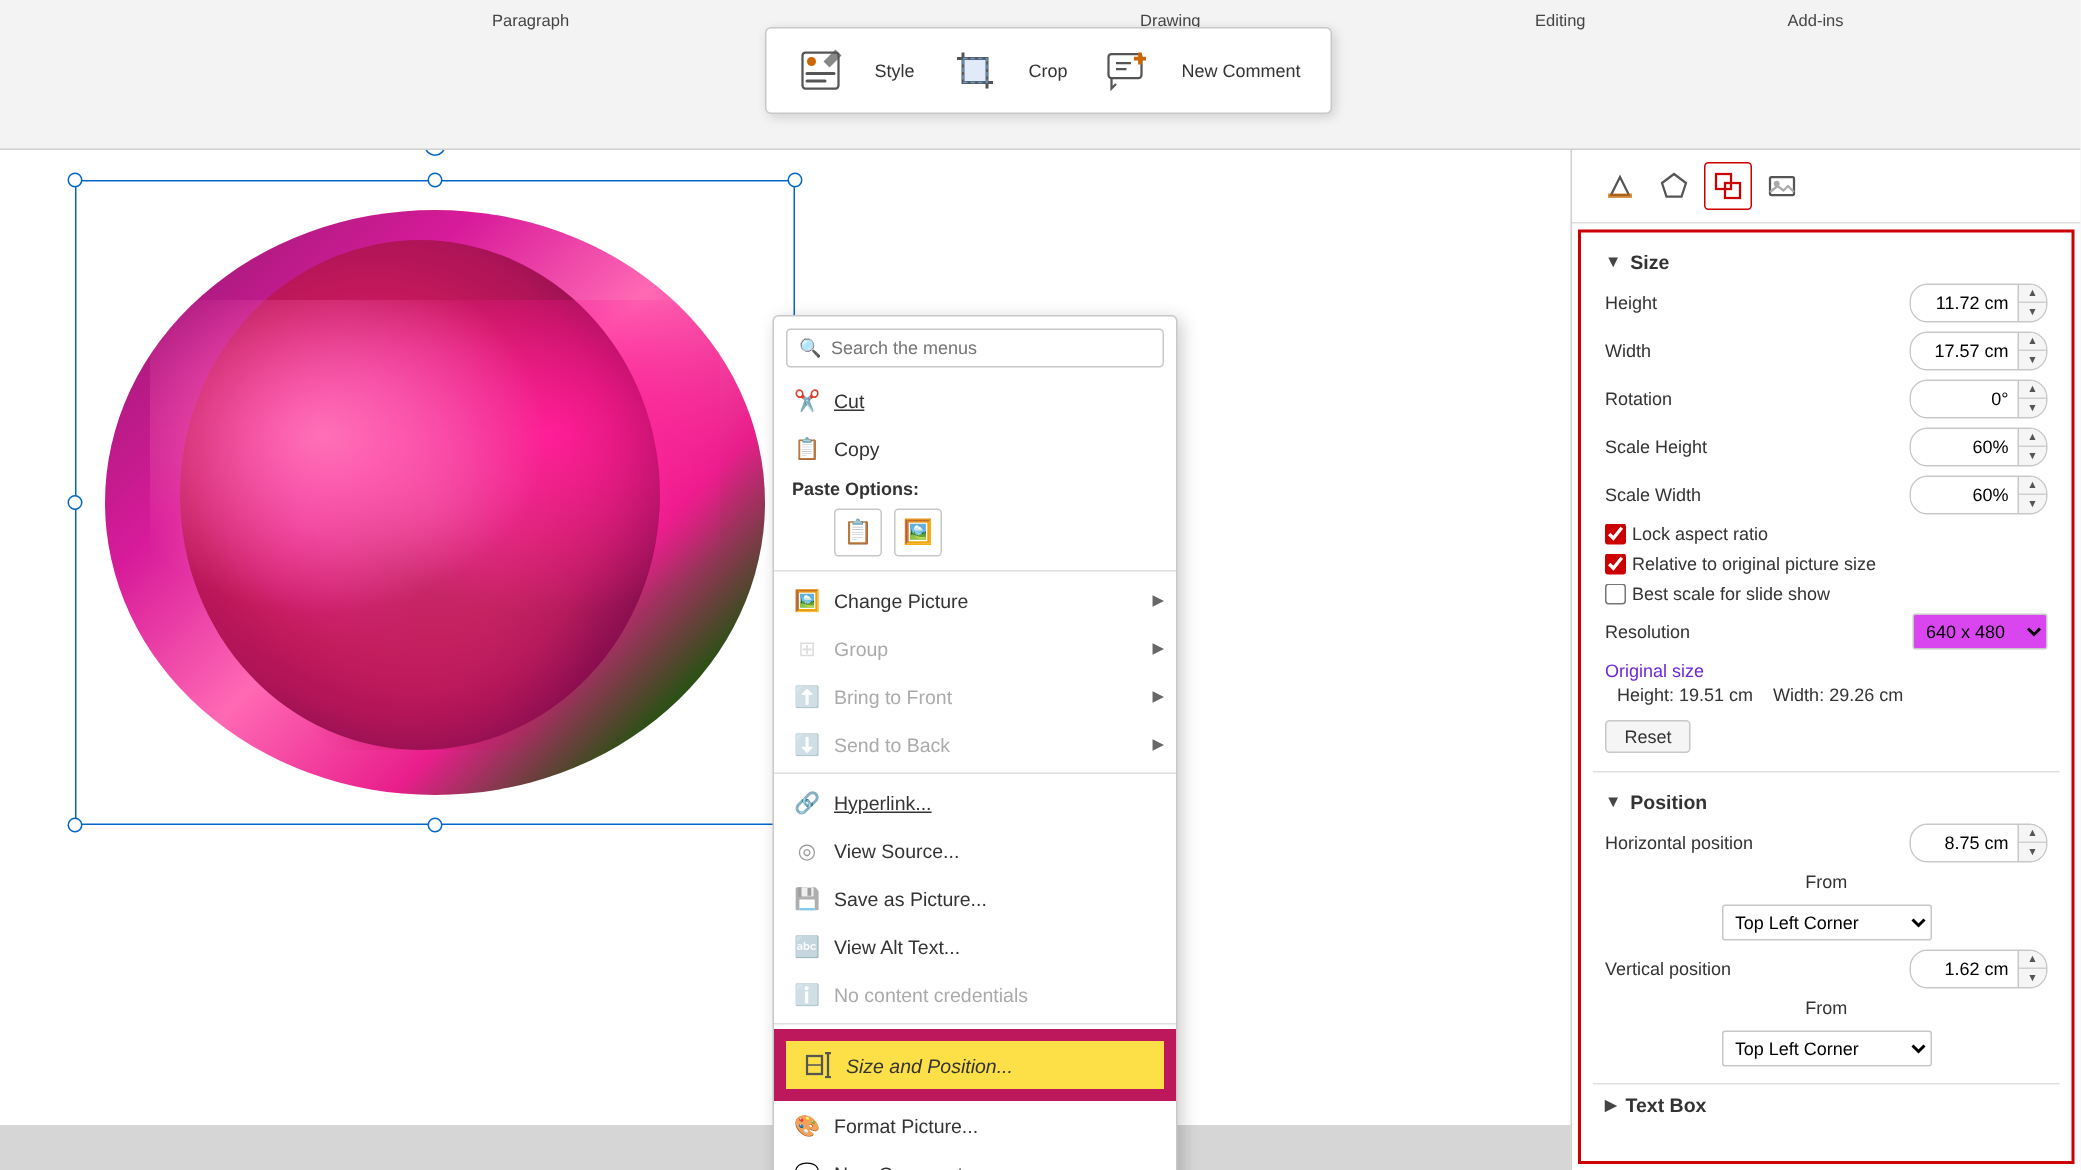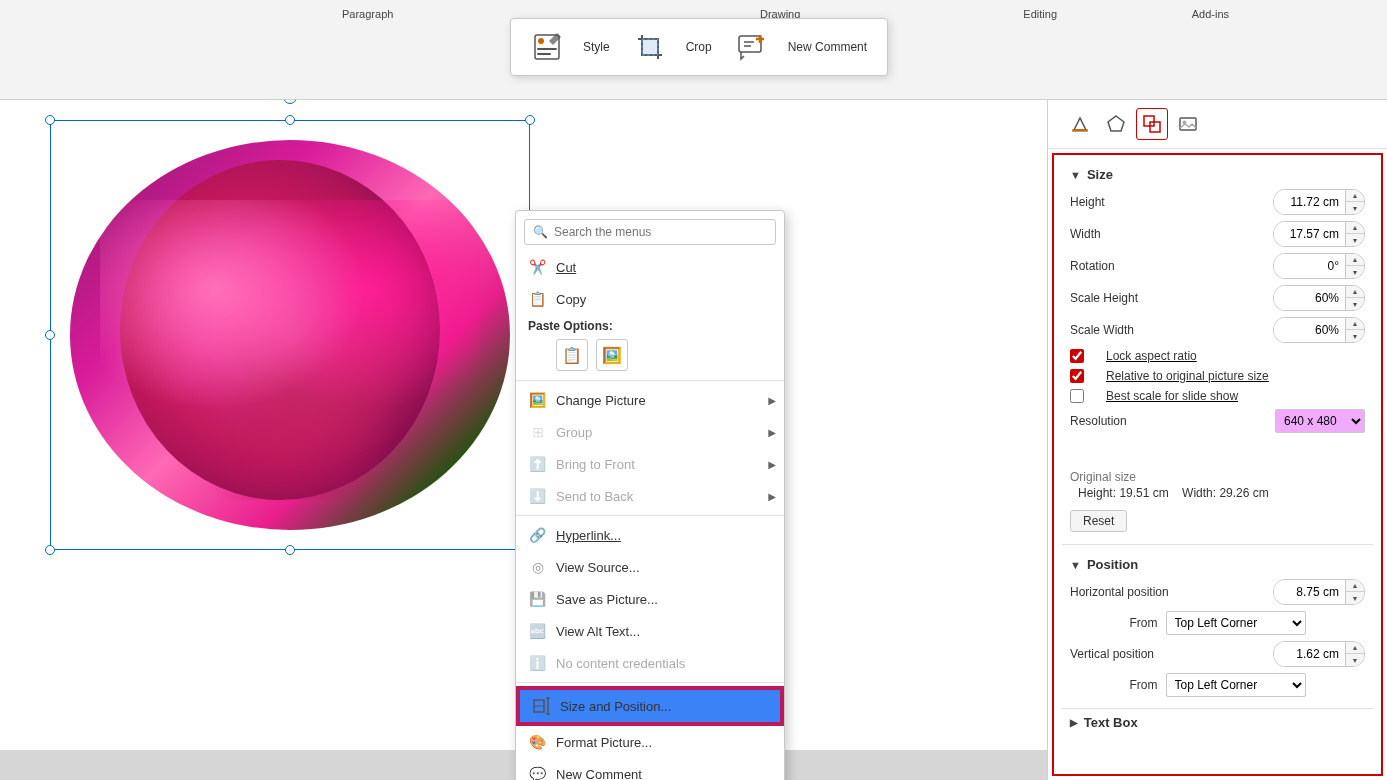--- a/index.html
+++ b/index.html
@@ -26,21 +26,21 @@
     }
 
     .toolbar-label {
       font-size: 11px;
       color: #444;
       position: absolute;
       top: 8px;
     }
 
     .toolbar-paragraph-label {
-      left: 342px;
+      left: 328px;
     }
 
     .toolbar-drawing-label {
       left: 760px;
     }
 
     .toolbar-editing-label {
       right: 330px;
     }
 
@@ -234,22 +234,23 @@
       color: #333;
       position: relative;
     }
 
     .menu-item.disabled {
       color: #aaa;
       cursor: default;
     }
 
     .menu-item.highlighted {
-      background: #3b82f6;
-      border: 4px solid #be185d;
+      background: #fde047;
+      border: 8px solid #be185d;
+      font-style: italic;
     }
 
     .menu-icon {
       width: 20px;
       height: 20px;
       margin-right: 8px;
       display: flex;
       align-items: center;
       justify-content: center;
       flex-shrink: 0;
@@ -444,23 +445,22 @@
       border-bottom: 1px solid #d0d0d0;
     }
 
     .spinner-btn:last-child {
       border-bottom: none;
     }
 
     .checkbox-row {
       display: flex;
       align-items: center;
-      gap: 22px;
+      gap: 4px;
       padding: 3px 8px;
-      text-decoration: underline;
     }
 
     .checkbox-row input[type="checkbox"] {
       width: 14px;
       height: 14px;
       accent-color: #cc0000;
     }
 
     .checkbox-label {
       font-size: 12px;
@@ -480,32 +480,31 @@
       color: #333;
     }
 
     .resolution-select {
       width: 90px;
       height: 24px;
       border: 1px solid #c8c8c8;
       border-radius: 2px;
       padding: 2px 4px;
       font-size: 12px;
-      background: #f0abfc;
+      background: #d946ef;
     }
 
     .original-size-section {
       padding: 4px 8px 6px 8px;
     }
 
     .original-size-label {
       font-size: 12px;
-      color: #737373;
+      color: #6d28d9;
       margin-bottom: 2px;
-      margin-top: 30px;
     }
 
     .original-size-values {
       font-size: 12px;
       color: #333;
       padding-left: 8px;
     }
 
     .reset-btn {
       margin: 4px 8px;
@@ -517,20 +516,21 @@
       font-size: 12px;
       color: #333;
     }
 
     .from-row {
       display: flex;
       align-items: center;
       padding: 3px 8px;
       gap: 8px;
       justify-content: center;
+      flex-direction: column;
     }
 
     .from-label {
       font-size: 12px;
       color: #333;
     }
 
     .from-select {
       width: 140px;
       height: 24px;

